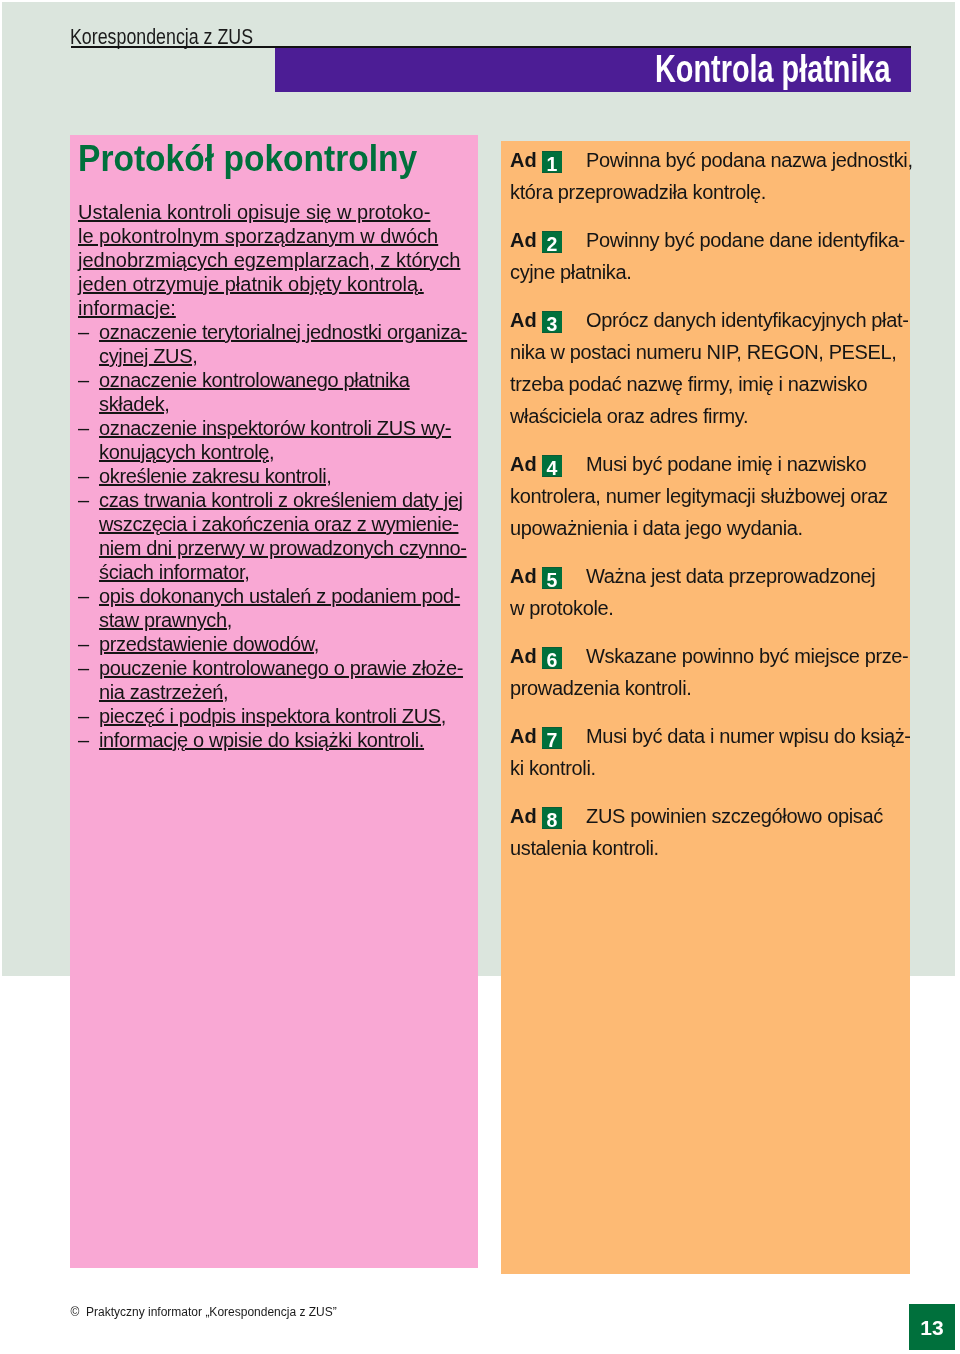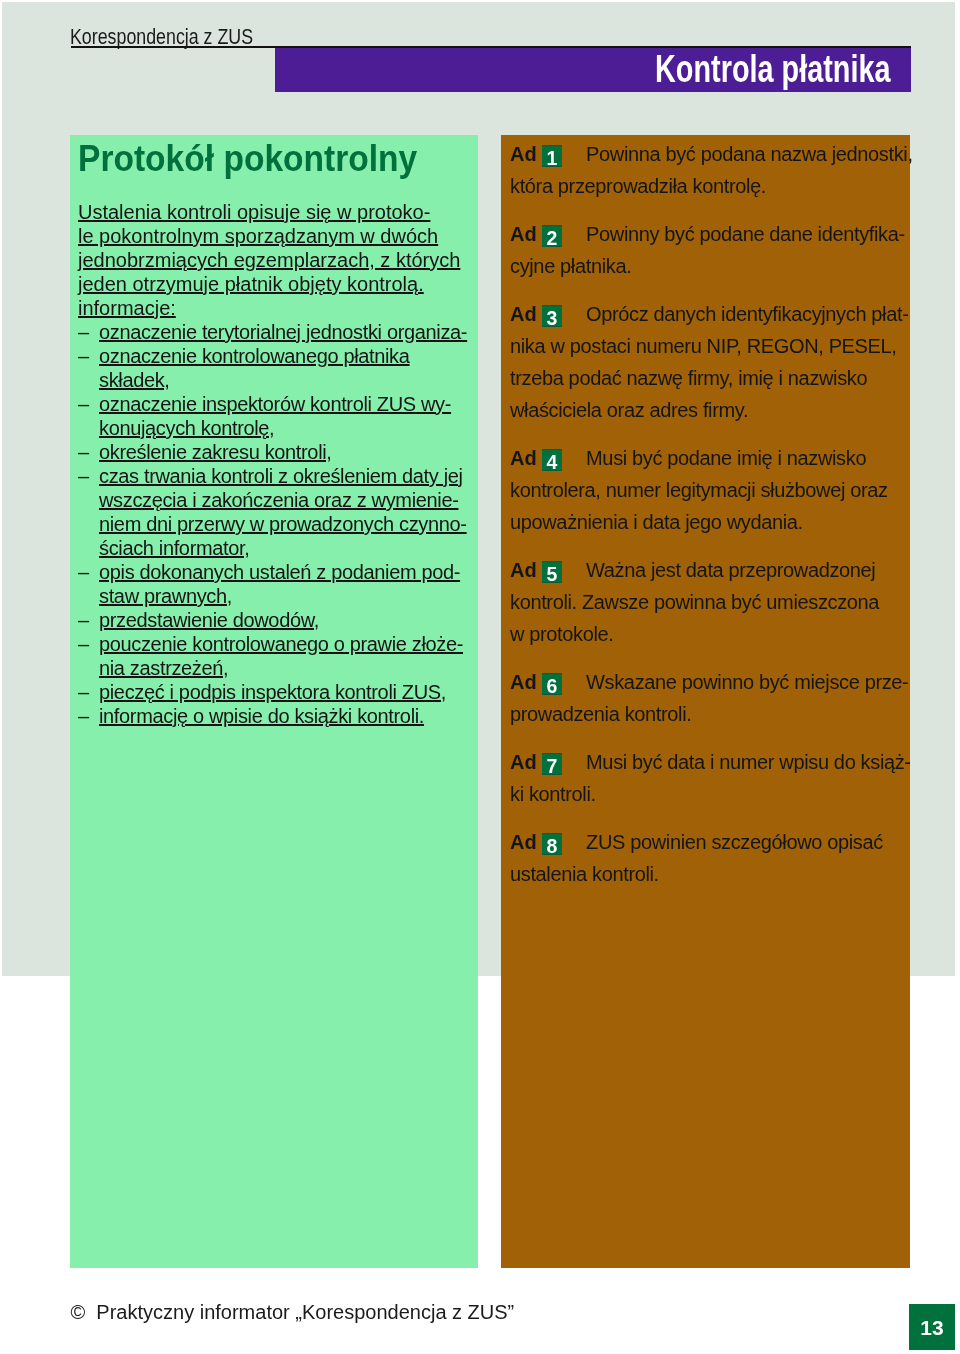--- a/index.html
+++ b/index.html
@@ -7,43 +7,43 @@
        font-family:"Liberation Sans",sans-serif;overflow:hidden;
        -webkit-font-smoothing:antialiased;}
   .page{position:absolute;left:2px;top:2px;width:953px;height:974px;background:#dbe5dd;will-change:transform;transform:translateZ(0);}
 
   .kicker{position:absolute;left:68px;top:24.7px;font-size:21.5px;line-height:21.5px;color:#1b1b1b;white-space:nowrap;transform:scaleX(0.828);transform-origin:0 0;}
   .kicker-rule{position:absolute;left:69px;top:44px;width:840px;height:2px;background:#121212;}
 
   .greenbar{position:absolute;left:273px;top:45.5px;width:636px;height:44.6px;background:#4c1d95;}
   .greenbar-title{position:absolute;left:379.5px;top:2.8px;font-size:38px;line-height:38px;font-weight:bold;color:#ffffff;white-space:nowrap;transform:scaleX(0.759);transform-origin:0 0;}
 
-  .colL{position:absolute;left:68px;top:133px;width:408px;height:1133px;background:#86efac;}
-  .colR{position:absolute;left:499px;top:133px;width:409px;height:1133px;background:#a16207;}
+  .colL{position:absolute;left:68px;top:133px;width:408px;height:1133px;background:#f9a8d4;}
+  .colR{position:absolute;left:499px;top:139px;width:409px;height:1133px;background:#fdba74;}
 
   .title{position:absolute;left:8px;top:6px;font-size:36px;line-height:36px;color:#00703c;font-weight:bold;white-space:nowrap;transform:scaleX(0.932);transform-origin:0 0;}
 
   .bodyL{position:absolute;left:8px;top:65px;width:398px;font-size:20px;line-height:24px;color:#151515;}
   .ln{white-space:pre;text-decoration:underline;}
   .dash{display:inline-block;width:21px;}
   .bcont{padding-left:21px;}
   .btxt{letter-spacing:-0.35px;}
 
   .bodyR{position:absolute;left:9px;top:7px;width:400px;font-size:20px;line-height:24px;color:#151515;letter-spacing:-0.36px;}
   .para{white-space:pre;margin-bottom:24px;}
   .para:last-child{margin-bottom:0;}
   .nline{white-space:pre;margin-top:8px;}
   .ntxt{margin-left:19px;}
   .adlbl{font-weight:bold;letter-spacing:0;}
   .badge{display:inline-block;position:relative;width:20px;height:0;overflow:visible;vertical-align:baseline;letter-spacing:0;margin-left:0px;}
   .badge i{position:absolute;left:0;top:-16px;width:20px;height:22px;background:#00703c;color:#fff;
          font-style:normal;font-weight:bold;font-size:19.5px;line-height:25px;text-align:center;
          box-sizing:border-box;border-top:1px solid #0a5c36;border-bottom:1px solid #0a5c36;}
 
-  .footer{position:absolute;left:68.5px;top:1300.5px;font-size:20px;line-height:18px;color:#1b1b1b;white-space:pre;}
+  .footer{position:absolute;left:68.5px;top:1300.5px;font-size:12px;line-height:18px;color:#1b1b1b;white-space:pre;}
   .pagenum{position:absolute;left:907px;top:1302px;width:46px;height:46px;background:#00703c;color:#fff;
            font-weight:bold;font-size:21px;line-height:21px;display:flex;align-items:center;justify-content:center;box-sizing:border-box;}
 </style>
 </head>
 <body>
 
 <div class="page">
   <div class="kicker">Korespondencja z ZUS</div>
   <div class="kicker-rule"></div>
   <div class="greenbar">
@@ -52,20 +52,21 @@
 
   <div class="colL">
     <div class="title">Protokół pokontrolny</div>
     <div class="bodyL">
         <div class="ln">Ustalenia kontroli opisuje się w protoko-</div>
         <div class="ln">le pokontrolnym sporządzanym w dwóch</div>
         <div class="ln">jednobrzmiących egzemplarzach, z których</div>
         <div class="ln">jeden otrzymuje płatnik objęty kontrolą.</div>
         <div class="ln">informacje:</div>
         <div class="ln bfirst"><span class="dash">–</span><span class="btxt">oznaczenie terytorialnej jednostki organiza-</span></div>
+        <div class="ln bcont"><span class="btxt">cyjnej ZUS,</span></div>
         <div class="ln bfirst"><span class="dash">–</span><span class="btxt">oznaczenie kontrolowanego płatnika</span></div>
         <div class="ln bcont"><span class="btxt">składek,</span></div>
         <div class="ln bfirst"><span class="dash">–</span><span class="btxt">oznaczenie inspektorów kontroli ZUS wy-</span></div>
         <div class="ln bcont"><span class="btxt">konujących kontrolę,</span></div>
         <div class="ln bfirst"><span class="dash">–</span><span class="btxt">określenie zakresu kontroli,</span></div>
         <div class="ln bfirst"><span class="dash">–</span><span class="btxt">czas trwania kontroli z określeniem daty jej</span></div>
         <div class="ln bcont"><span class="btxt">wszczęcia i zakończenia oraz z wymienie-</span></div>
         <div class="ln bcont"><span class="btxt">niem dni przerwy w prowadzonych czynno-</span></div>
         <div class="ln bcont"><span class="btxt">ściach informator,</span></div>
         <div class="ln bfirst"><span class="dash">–</span><span class="btxt">opis dokonanych ustaleń z podaniem pod-</span></div>
@@ -77,21 +78,21 @@
         <div class="ln bfirst"><span class="dash">–</span><span class="btxt">informację o wpisie do książki kontroli.</span></div>
       </div>
   </div>
 
   <div class="colR">
     <div class="bodyR">
         <div class="para"><span class="adlbl">Ad</span> <span class="badge"><i>1</i></span><span class="ntxt"> Powinna być podana nazwa jednostki,</span><div class="nline">która przeprowadziła kontrolę.</div></div>
         <div class="para"><span class="adlbl">Ad</span> <span class="badge"><i>2</i></span><span class="ntxt"> Powinny być podane dane identyfika-</span><div class="nline">cyjne płatnika.</div></div>
         <div class="para"><span class="adlbl">Ad</span> <span class="badge"><i>3</i></span><span class="ntxt"> Oprócz danych identyfikacyjnych płat-</span><div class="nline">nika w postaci numeru NIP, REGON, PESEL,</div><div class="nline">trzeba podać nazwę firmy, imię i nazwisko</div><div class="nline">właściciela oraz adres firmy.</div></div>
         <div class="para"><span class="adlbl">Ad</span> <span class="badge"><i>4</i></span><span class="ntxt"> Musi być podane imię i nazwisko</span><div class="nline">kontrolera, numer legitymacji służbowej oraz</div><div class="nline">upoważnienia i data jego wydania.</div></div>
-        <div class="para"><span class="adlbl">Ad</span> <span class="badge"><i>5</i></span><span class="ntxt"> Ważna jest data przeprowadzonej</span><div class="nline">kontroli. Zawsze powinna być umieszczona</div><div class="nline">w protokole.</div></div>
+        <div class="para"><span class="adlbl">Ad</span> <span class="badge"><i>5</i></span><span class="ntxt"> Ważna jest data przeprowadzonej</span><div class="nline">w protokole.</div></div>
         <div class="para"><span class="adlbl">Ad</span> <span class="badge"><i>6</i></span><span class="ntxt"> Wskazane powinno być miejsce prze-</span><div class="nline">prowadzenia kontroli.</div></div>
         <div class="para"><span class="adlbl">Ad</span> <span class="badge"><i>7</i></span><span class="ntxt"> Musi być data i numer wpisu do książ-</span><div class="nline">ki kontroli.</div></div>
         <div class="para"><span class="adlbl">Ad</span> <span class="badge"><i>8</i></span><span class="ntxt"> ZUS powinien szczegółowo opisać</span><div class="nline">ustalenia kontroli.</div></div>
       </div>
   </div>
 
   <div class="footer">©  Praktyczny informator „Korespondencja z ZUS”</div>
   <div class="pagenum">13</div>
 </div>
 

